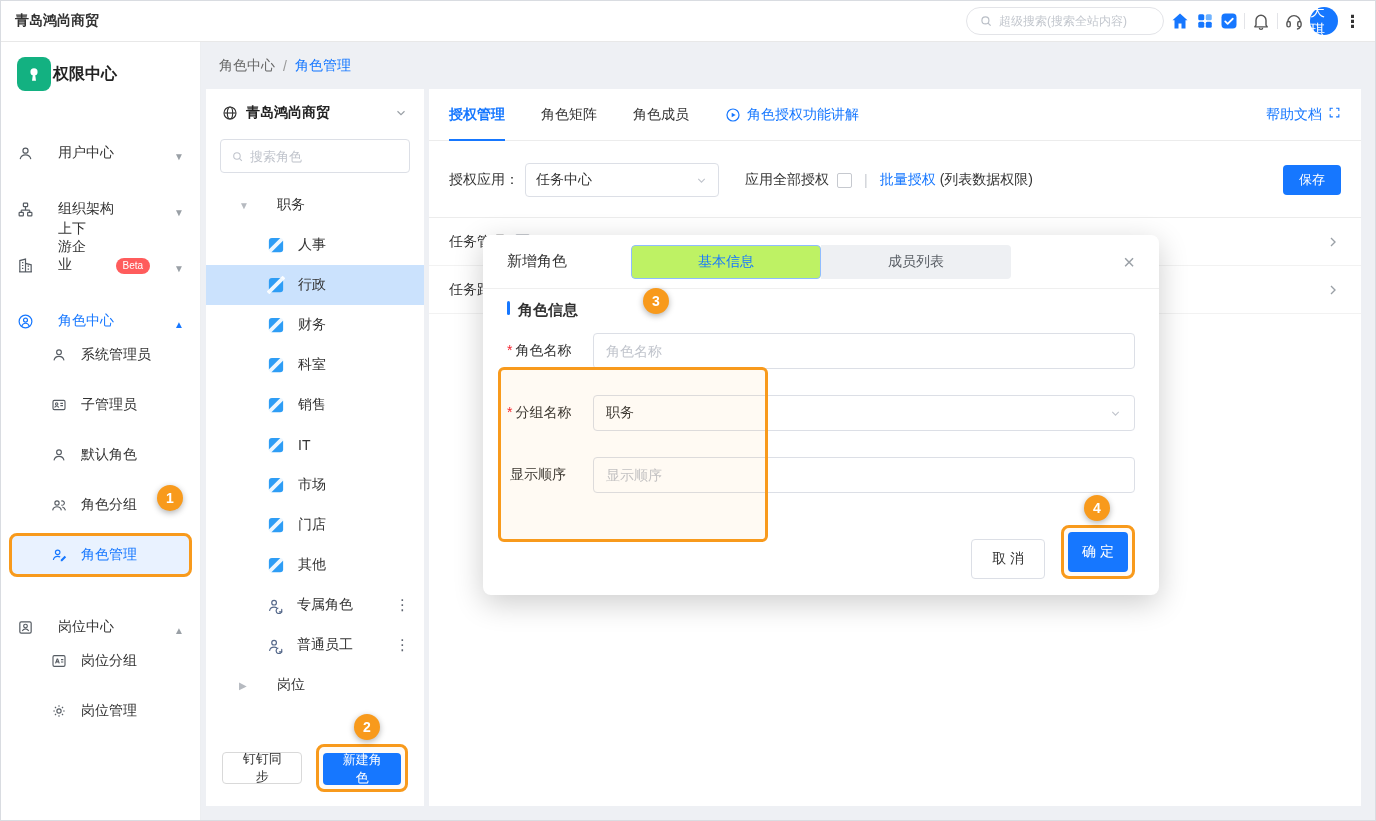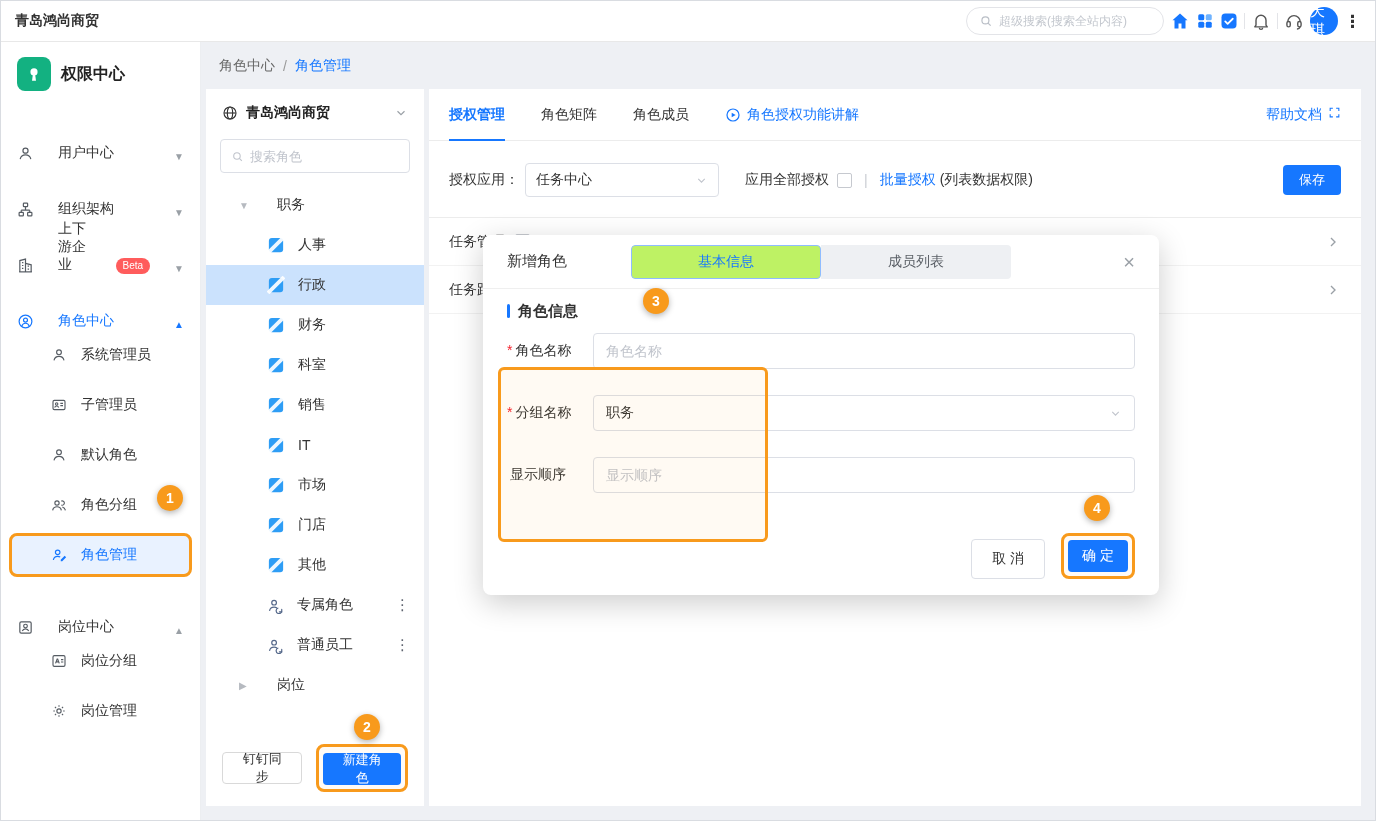--- a/index.html
+++ b/index.html
@@ -25,21 +25,21 @@
   .top-right{margin-left:auto;display:flex;align-items:center;gap:6px}
   .search-pill{width:198px;height:28px;border:1px solid #e3e4e8;border-radius:14px;display:flex;align-items:center;gap:6px;padding:0 12px;color:var(--ph);font-size:12px;background:#fff}
   .search-pill input{border:none;outline:none;width:100%;font-size:12px;color:#555;background:transparent}
   .search-pill input::placeholder{color:#c3c7ce}
   .tb-divider{width:1px;height:16px;background:#e3e4e8}
   .avatar{width:28px;height:28px;border-radius:50%;background:var(--blue);color:#fff;font-size:15px;display:flex;align-items:center;justify-content:center}
   .vdots{font-size:17px;color:#333;line-height:1;font-weight:700}
 
   
   .sidebar{position:absolute;left:0;top:41px;width:200px;bottom:0;background:#fff;border-right:1px solid #eceef1;z-index:5}
-  .side-app{height:64px;display:flex;align-items:center;gap:10px;padding:0 16px}
+  .side-app{height:64px;display:flex;align-items:center;gap:2px;padding:0 16px}
   .app-icon{width:34px;height:34px;border-radius:8px;background:var(--green);display:flex;align-items:center;justify-content:center}
   .app-title{font-size:16px;font-weight:700;color:#222}
   .side-item{height:56px;display:flex;align-items:flex-end;gap:24px;padding:0 16px;color:#333;cursor:pointer}
   .side-item .caret{margin-left:auto;color:#9aa0a6;font-size:10px}
   .side-item.active{color:var(--blue)}
   .side-item.active .caret{color:var(--blue)}
   .side-sub{height:50px;display:flex;align-items:center;gap:14px;padding:0 16px 0 50px;color:#333;cursor:pointer}
   .side-sub .ic{color:#565c63}
   .side-sub.annotated{margin:3px 8px;height:44px;border:3px solid var(--orange);border-radius:8px;background:#e9f2ff;color:var(--blue);padding:0 8px 0 39px}
   .side-sub.annotated .ic{color:var(--blue)}
@@ -97,34 +97,34 @@
   
   .modal{position:absolute;left:482px;top:234px;width:676px;height:360px;background:#fff;border-radius:8px;box-shadow:0 8px 30px rgba(0,0,0,.2);z-index:30}
   .modal-head{height:54px;display:flex;align-items:center;padding:0 24px;border-bottom:1px solid #efefef;position:relative}
   .modal-title{font-size:15px;color:#333;font-weight:500}
   .modal-tabs{position:absolute;left:50%;top:10px;transform:translateX(-50%);display:flex;border-radius:4px;overflow:hidden}
   .mtab{width:190px;height:34px;display:flex;align-items:center;justify-content:center;font-size:14px;cursor:pointer}
   .mtab.active{background:#bef264;color:var(--blue);border:1px solid #8fbcff;border-radius:4px}
   .mtab.inactive{background:#eef0f3;color:#5a5f66}
   .modal-close{margin-left:auto;font-size:20px;color:#9aa0a6;cursor:pointer;line-height:1}
   .modal-body{padding:12px 24px 0;position:relative}
-  .section{display:flex;align-items:center;gap:8px;height:20px;margin-bottom:12px}
+  .section{display:flex;gap:8px;height:20px;margin-bottom:12px}
   .section .bar{width:3px;height:14px;background:var(--blue);border-radius:2px}
   .section .txt{font-size:15px;font-weight:600;color:#333}
   .form-row{display:flex;align-items:center;height:36px;margin-bottom:26px}
   .f-label{width:86px;color:#333;flex:0 0 auto}
   .f-label .star{color:#f5222d;margin-right:3px}
   .f-input{flex:1;height:36px;border:1px solid var(--input-border);border-radius:4px;padding:0 12px;font-size:14px;color:#333;outline:none;background:#fff}
   .f-input::placeholder{color:var(--ph)}
   .f-select{flex:1;height:36px;border:1px solid var(--input-border);border-radius:4px;display:flex;align-items:center;padding:0 12px;color:#333;cursor:pointer}
   .f-select .val{flex:1}
   .form-anno{position:absolute;left:15px;top:78px;width:270px;height:175px;border:3px solid var(--orange);border-radius:6px;background:rgba(248,154,28,.05);pointer-events:none;z-index:2}
   .modal-foot{position:absolute;right:24px;bottom:16px;display:flex;align-items:flex-end;gap:16px}
   .btn-cancel{height:40px;padding:0 20px;border:1px solid var(--input-border);background:#fff;color:#333;font-size:14px}
-  .btn-confirm{height:32px;padding:0 14px;font-size:14px}
+  .btn-confirm{height:40px;padding:0 14px;font-size:14px}
 
   
   .circle-badge{position:absolute;width:26px;height:26px;border-radius:50%;background:var(--orange);color:#fff;font-size:14px;font-weight:700;display:flex;align-items:center;justify-content:center;box-shadow:0 2px 6px rgba(0,0,0,.3);z-index:60}
 </style>
 </head>
 <body>
 
 <div class="topbar">
   <div class="company">青岛鸿尚商贸</div>
   <div class="top-right">

